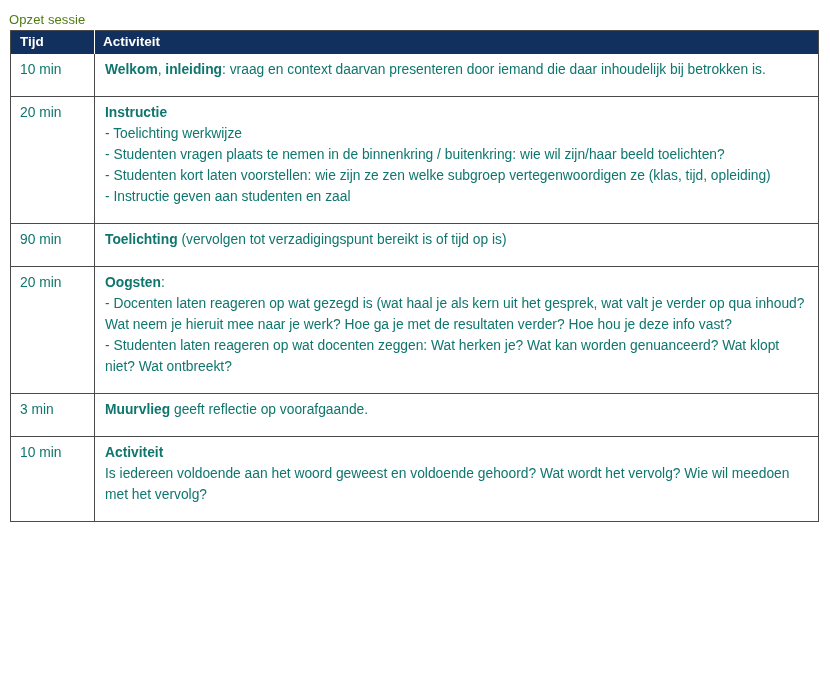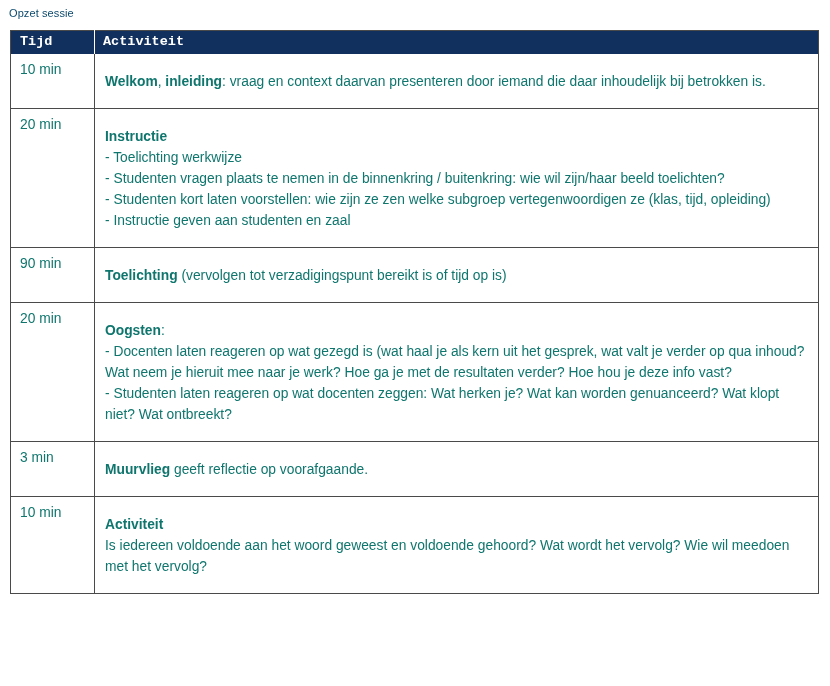--- a/index.html
+++ b/index.html
@@ -20,25 +20,25 @@
     position: relative;
     width: 830px;
     height: 686px;
     box-sizing: border-box;
   }
 
   
   .doc-title {
     position: absolute;
     left: 9px;
-    top: 1px;
-    font-size: 11px;
+    top: 8px;
+    font-size: 13px;
     line-height: 24px;
     font-weight: 400;
-    color: #0c4a6e;
+    color: #4d7c0f;
     letter-spacing: 0.1px;
     white-space: nowrap;
   }
 
   
   .session-table {
     position: absolute;
     left: 10px;
     top: 30px;
     width: 808px;
@@ -53,21 +53,20 @@
   .session-table thead th {
     background: #12305e;
     color: #ffffff;
     font-size: 13.5px;
     font-weight: bold;
     text-align: left;
     padding: 3px 8px 4px 8px;
     border: none;
     line-height: 16px;
     vertical-align: middle;
-    font-family: Liberation Mono, monospace;
   }
   .session-table thead th.th-time {
     border-right: 1px solid #ffffff;
     padding-left: 9px;
   }
   .session-table thead th.th-act {
   }
 
   .session-table tbody td {
     border-top: 1px solid #4a4a4a;
@@ -81,21 +80,21 @@
   .session-table tbody tr:first-child td {
     border-top: none;
   }
 
   .session-table tbody td.cell-time {
     padding: 5px 8px 16px 9px;
     border-right: 1px solid #4a4a4a;
     white-space: nowrap;
   }
   .session-table tbody td.cell-act {
-    padding: 17px 10px 16px 10px;
+    padding: 5px 10px 16px 10px;
   }
 
   .line { display: block; }
   .b { font-weight: bold; }
 
   
   tr[data-pad="lg"] td { padding-bottom: 22px; }
   tr[data-pad="sm"] td { padding-bottom: 14px; }
 </style>
 </head>

